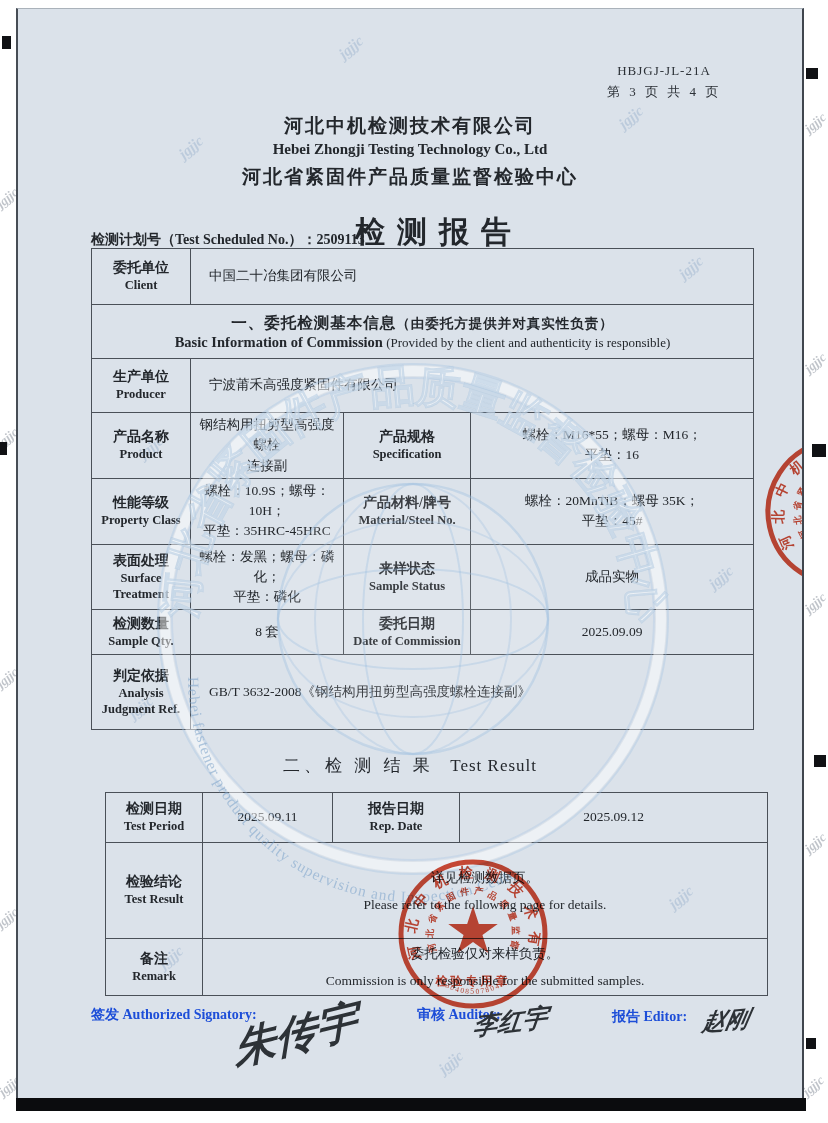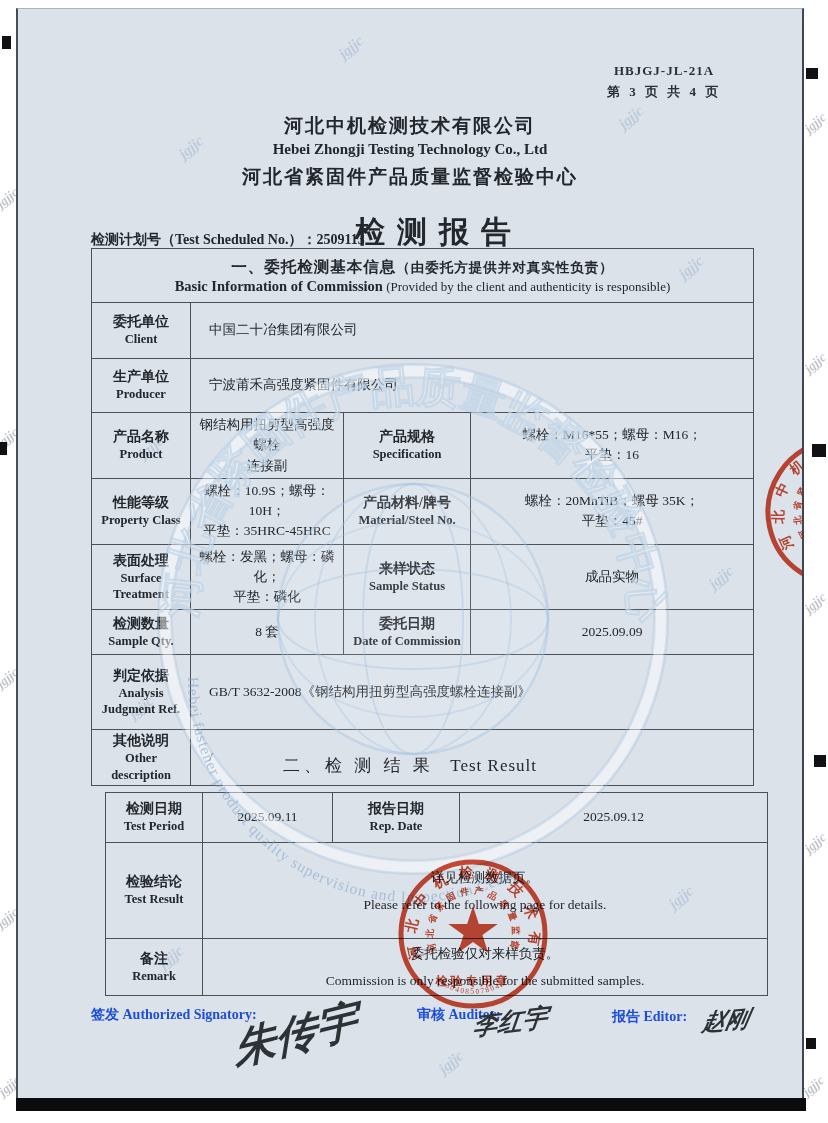--- a/index.html
+++ b/index.html
@@ -4,21 +4,21 @@
 <style>
   html,body{margin:0;padding:0;}
   body{font-family:"Liberation Serif","DejaVu Serif",serif;}
   .screen{position:relative;width:828px;height:1123px;background:#ffffff;overflow:hidden;}
   .page{position:absolute;left:16px;top:8px;width:784px;height:1092px;
         background:#dbe2ea;overflow:hidden;
         border-left:2px solid #474d55;border-right:2px solid #40464e;border-top:1px solid #aab2ba;}
   .page-inner{position:absolute;left:0;top:0;width:100%;height:100%;}
   .abs{position:absolute;}
   .ctr{width:100%;text-align:center;color:#23272c;}
-  .docnum{font-weight:bold;font-size:13px;color:#2c3137;letter-spacing:1px;}
+  .docnum{font-weight:normal;font-size:13px;color:#2c3137;letter-spacing:1px;}
   .h-cn{font-weight:bold;font-size:19px;letter-spacing:2px;}
   .h-en{font-weight:bold;font-size:15px;}
   .report-title{font-weight:bold;font-size:30px;letter-spacing:12px;}
   .plan{font-weight:bold;font-size:14px;color:#23272c;}
   table{border-collapse:collapse;table-layout:fixed;}
   td{border:1px solid #4a5058;color:#23272c;vertical-align:middle;overflow:hidden;}
   .lbl{text-align:center;font-weight:bold;font-size:14px;line-height:1.3;padding:2px;}
   .lbl .en{font-size:12.5px;white-space:pre-line;}
   .val{font-size:13.5px;white-space:pre-line;line-height:1.5;}
   .val.left{text-align:left;padding-left:18px;padding-right:6px;}
@@ -96,33 +96,33 @@
       </div>
 
       <table class="abs" style="left:73px;top:239px;width:662px;">
         <colgroup>
             <col style="width:99px;">
             <col style="width:153px;">
             <col style="width:127px;">
             <col style="width:283px;">
           </colgroup>
         <tbody>
-            <tr style="height:54px;">
+            <tr style="height:56px;">
+          <td class="lbl">
+                <div>委托单位</div>
+                <div class="en">Client</div>
+              </td>
+          <td colspan="3" class="val left">中国二十冶集团有限公司</td>
+        </tr>
+        <tr style="height:54px;">
           <td colspan="4" class="sechead">
             <div class="l1"><span>一、委托检测基本信息</span><span class="note">（由委托方提供并对真实性负责）</span></div>
             <div class="l2"><span>Basic Information of Commission</span><span class="note"> (Provided by the client and authenticity is responsible)</span></div>
           </td>
         </tr>
-        <tr style="height:56px;">
-          <td class="lbl">
-                <div>委托单位</div>
-                <div class="en">Client</div>
-              </td>
-          <td colspan="3" class="val left">中国二十冶集团有限公司</td>
-        </tr>
         <tr style="height:54px;">
           <td class="lbl">
                 <div>生产单位</div>
                 <div class="en">Producer</div>
               </td>
           <td colspan="3" class="val left">宁波莆禾高强度紧固件有限公司</td>
         </tr>
         <tr style="height:48px;">
           <td class="lbl">
                 <div>产品名称</div>
@@ -177,27 +177,20 @@
               </td>
           <td class="val center">2025.09.09</td>
         </tr>
         <tr style="height:75px;">
           <td class="lbl">
                 <div>判定依据</div>
                 <div class="en">Analysis
 Judgment Ref.</div>
               </td>
           <td colspan="3" class="val left">GB/T 3632-2008《钢结构用扭剪型高强度螺栓连接副》</td>
-        </tr>
-        <tr style="height:47px;">
-          <td class="lbl">
-                <div>其他说明</div>
-                <div class="en">Other description</div>
-              </td>
-          <td colspan="3" class="val left">/</td>
         </tr>
       </tbody>
         </table>
 
       <div class="abs ctr sec2title" style="top:745px;">
         <span>二、检 测 结 果</span>&nbsp;&nbsp;<span style="letter-spacing:1px;">Test Result</span>
       </div>
 
       <table class="abs" style="left:87px;top:783px;width:662px;">
         <colgroup>

